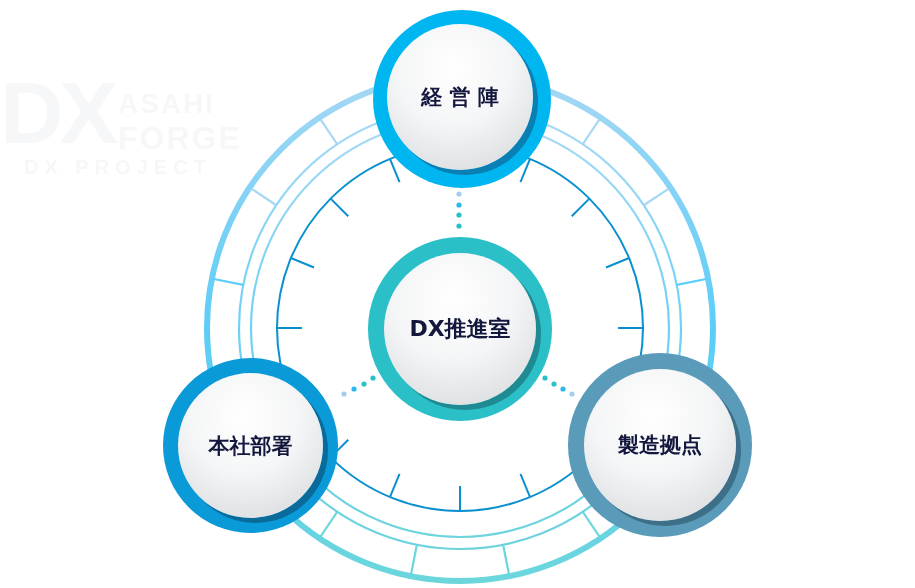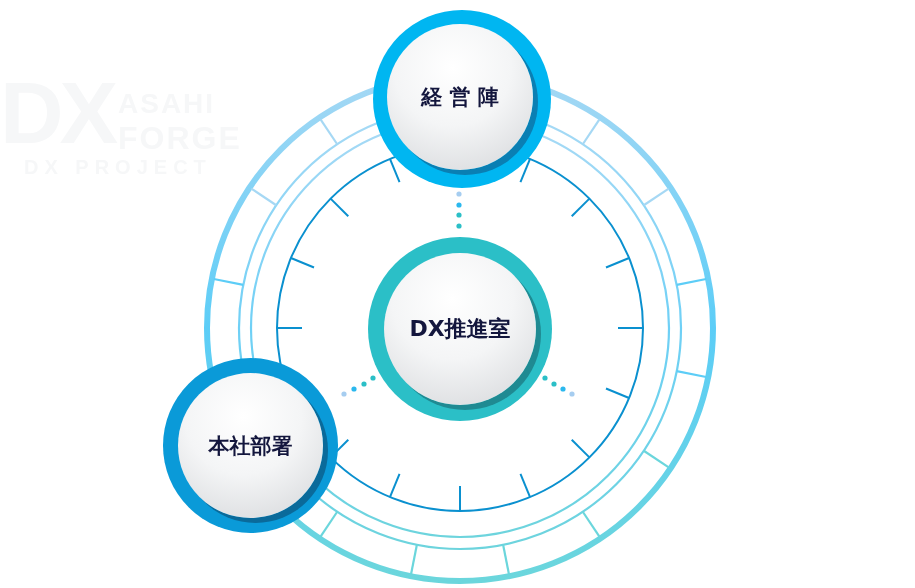--- a/index.html
+++ b/index.html
@@ -108,14 +108,19 @@
       <span class="label" style="font-size:21px;">本社部署</span>
     </div>
   </div>
 
   <div class="node" style="left: 368px; top: 237px; width: 184px; height: 184px; background: rgb(43, 191, 199);">
     <div class="disk" style="left: 16px; top: 16px; width: 152px; height: 152px; box-shadow: rgb(31, 138, 146) 5px 5px 0px 0px;">
       <span class="label" style="font-size:22px;">DX推進室</span>
     </div>
   </div>
 
+  <div class="node" style="left: 568px; top: 353px; width: 184px; height: 184px; background: rgb(90, 155, 185);">
+    <div class="disk" style="left: 16px; top: 16px; width: 152px; height: 152px; box-shadow: rgb(62, 111, 136) 5px 5px 0px 0px;">
+      <span class="label" style="font-size:21px;">製造拠点</span>
+    </div>
+  </div>
 
 </div>
 
 </body></html>

